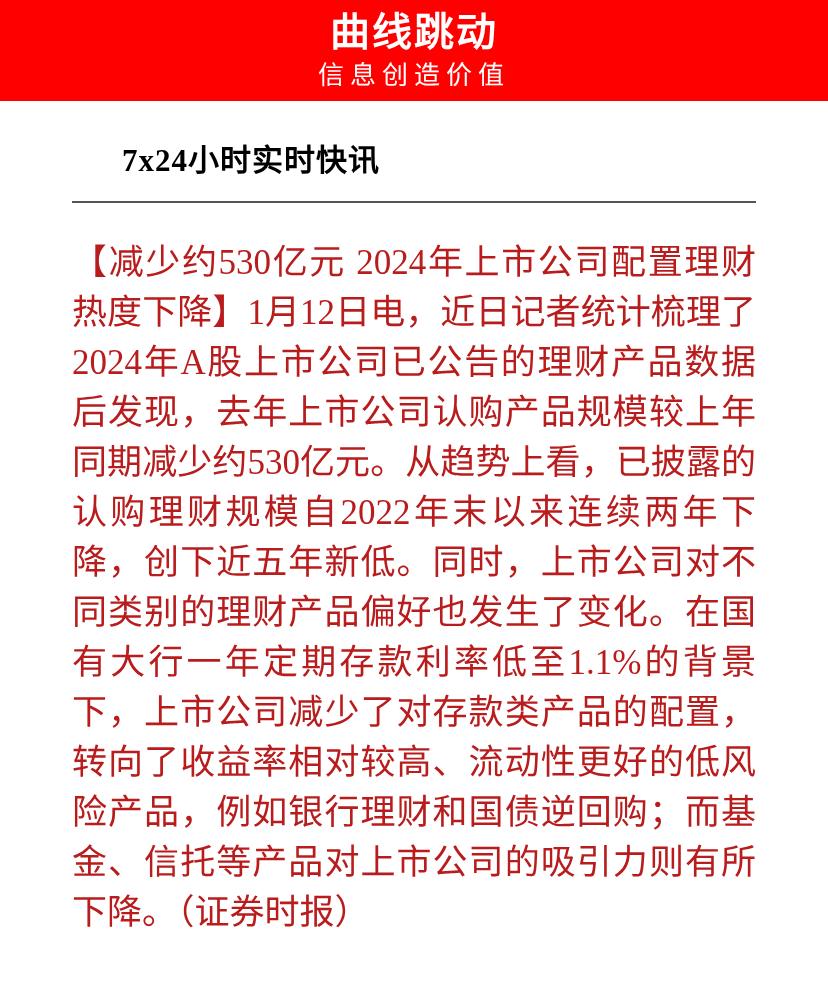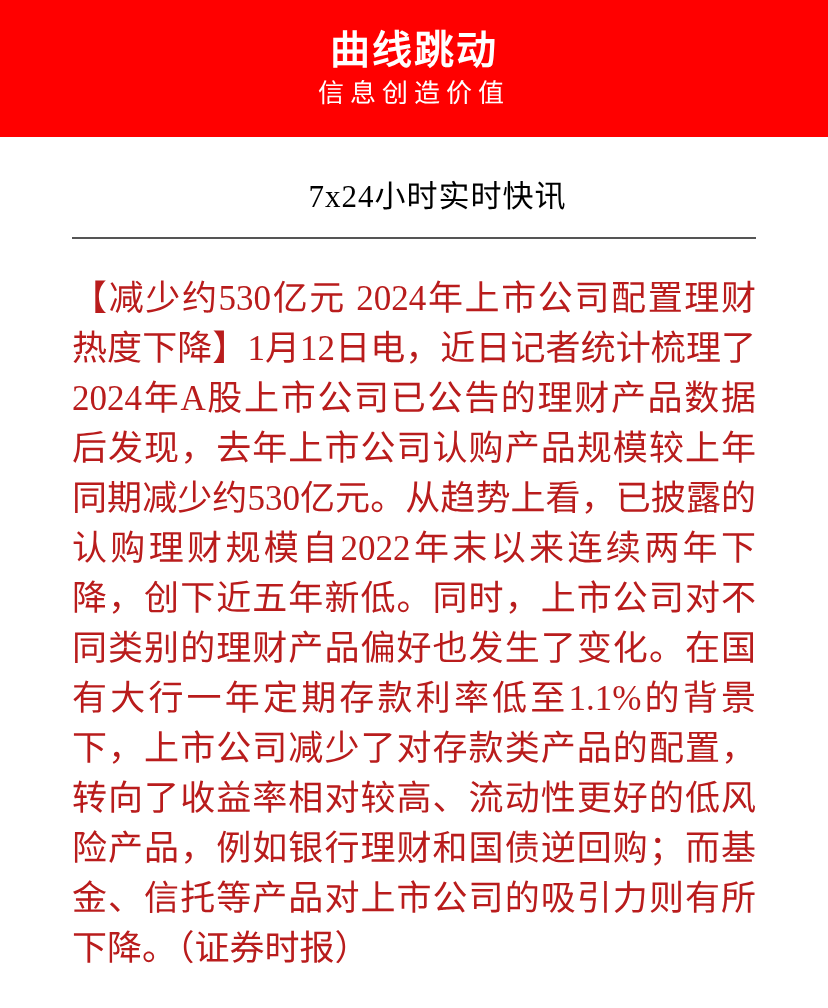--- a/index.html
+++ b/index.html
@@ -10,21 +10,21 @@
   .page {
     position: relative;
     width: 828px;
     height: 1008px;
     background: #ffffff;
     overflow: hidden;
   }
   
   .banner {
     width: 828px;
-    height: 137px;
+    height: 101px;
     background: #ff0000;
     color: #ffffff;
     display: flex;
     flex-direction: column;
     align-items: center;
     justify-content: center;
     text-align: left;
   }
   .brand-title {
     font-size: 40px;
@@ -35,23 +35,24 @@
   .brand-tagline {
     font-size: 26px;
     font-weight: normal;
     line-height: 32px;
     letter-spacing: 6px;
     margin-top: 3px;
   }
   
   .subheader {
     display: flex;
-    justify-content: center;
+    justify-content: space-between;
     align-items: baseline;
     padding: 34px 75px 0 122px;
+    font-weight: bold;
   }
   .section-title {
     font-size: 31px;
     color: #000000;
     letter-spacing: 1px;
   }
   .datetime {
     font-size: 29px;
     color: #888888;
     letter-spacing: 1px;

